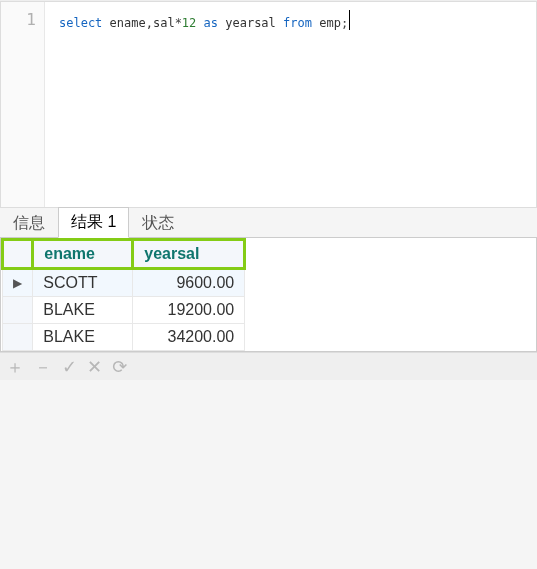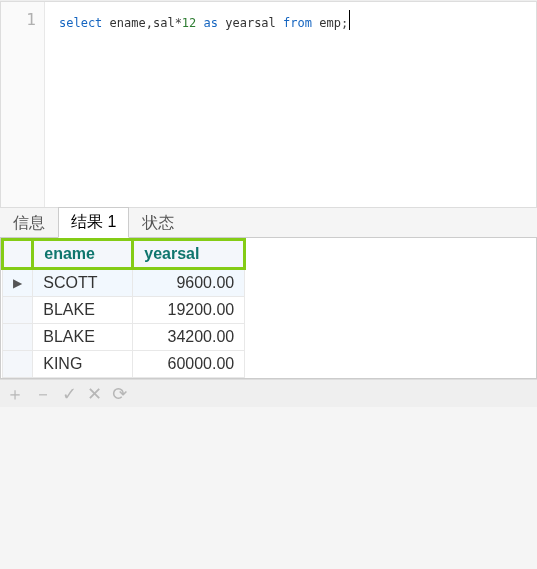--- a/index.html
+++ b/index.html
@@ -161,25 +161,20 @@
         <tr>
           <td class="rowmark"></td>
           <td class="col-ename">BLAKE</td>
           <td class="col-yearsal">19200.00</td>
         </tr>
         <tr>
           <td class="rowmark"></td>
           <td class="col-ename">BLAKE</td>
           <td class="col-yearsal">34200.00</td>
         </tr>
-        <tr>
-          <td class="rowmark"></td>
-          <td class="col-ename">KING</td>
-          <td class="col-yearsal">60000.00</td>
-        </tr>
       </tbody>
   </table>
 </div>
 
 <div class="footer-tools" id="footer-tools">
     <span class="ftool">＋</span>
     <span class="ftool">－</span>
     <span class="ftool">✓</span>
     <span class="ftool">✕</span>
     <span class="ftool">⟳</span>

